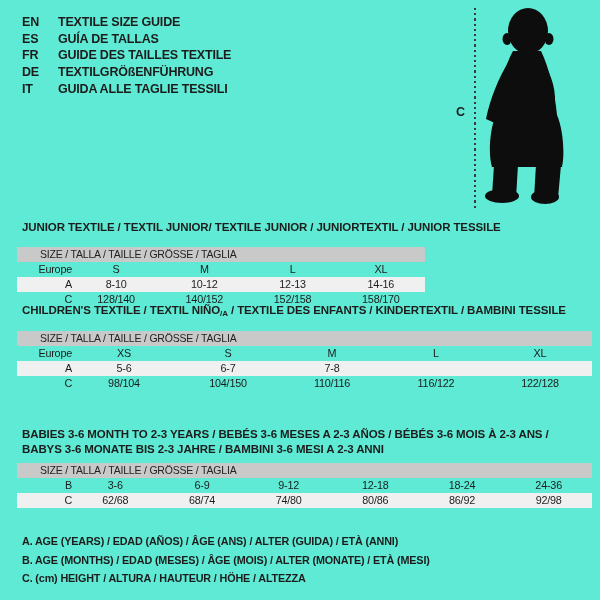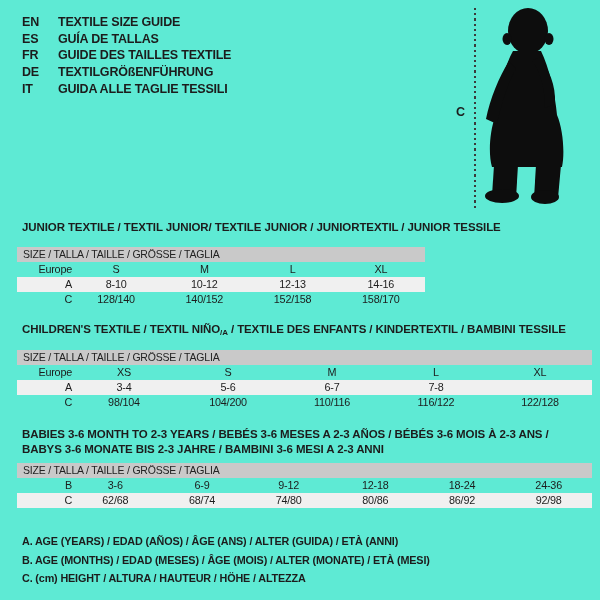--- a/index.html
+++ b/index.html
@@ -18,28 +18,28 @@
   .lang-row{display:grid;grid-template-columns:36px auto;height:16.7px;line-height:16.7px;
     font-size:12.5px;font-weight:bold;letter-spacing:-0.2px;white-space:nowrap;}
   
   .dash-line{position:absolute;left:474px;top:8px;width:2px;height:202px;
     background:repeating-linear-gradient(to bottom,#3a3a3a 0 2.2px,transparent 2.2px 5.2px);}
   .height-label{position:absolute;left:456px;top:105px;font-size:12.5px;font-weight:bold;}
   .baby-svg{position:absolute;left:481px;top:7px;}
   
   .section{position:absolute;left:17px;}
   #sec-junior{top:220px;width:408px;}
-  #sec-children{top:322px;width:575px;}
+  #sec-children{top:303px;width:575px;}
   #sec-babies{top:427px;width:575px;}
   .sec-title{font-size:11.5px;font-weight:bold;line-height:15px;letter-spacing:-0.1px;
     padding-left:5px;white-space:nowrap;}
   .sub{font-size:8px;vertical-align:-2px;}
   .table{position:absolute;left:0;right:0;}
   .tbar{height:15px;line-height:15px;background:var(--bar);font-size:10.5px;
-    letter-spacing:-0.2px;padding-left:6px;color:#222;}
+    letter-spacing:-0.2px;padding-left:23px;color:#222;}
   .trow{display:grid;height:15px;line-height:15px;font-size:10.8px;letter-spacing:-0.2px;}
   .trow.shaded{background:var(--shade);}
   .tlabel{padding-left:6px;text-align:right;}
   .tcell{text-align:center;}
   
   .footnotes{position:absolute;left:22px;top:532px;}
   .footnote{height:18.6px;line-height:18.6px;font-size:10.8px;font-weight:bold;
     letter-spacing:-0.15px;white-space:nowrap;}
 </style>
 </head>
@@ -123,29 +123,28 @@
           <div class="trow" style="grid-template-columns: 55px repeat(5, 1fr);">
             <div class="tlabel">Europe</div>
             <div class="tcell">XS</div>
             <div class="tcell">S</div>
             <div class="tcell">M</div>
             <div class="tcell">L</div>
             <div class="tcell">XL</div>
           </div>
           <div class="trow shaded" style="grid-template-columns: 55px repeat(5, 1fr);">
             <div class="tlabel">A</div>
-            <div class="tcell">3-4</div>
             <div class="tcell">5-6</div>
             <div class="tcell">6-7</div>
             <div class="tcell">7-8</div>
           </div>
           <div class="trow" style="grid-template-columns: 55px repeat(5, 1fr);">
             <div class="tlabel">C</div>
             <div class="tcell">98/104</div>
-            <div class="tcell">104/200</div>
+            <div class="tcell">104/150</div>
             <div class="tcell">110/116</div>
             <div class="tcell">116/122</div>
             <div class="tcell">122/128</div>
           </div>
         </div>
     </div>
   </div>
 
   <div class="section" id="sec-babies">
     <div class="sec-title">BABIES 3-6 MONTH TO 2-3 YEARS / BEBÉS 3-6 MESES A 2-3 AÑOS / BÉBÉS 3-6 MOIS À 2-3 ANS /</div>

